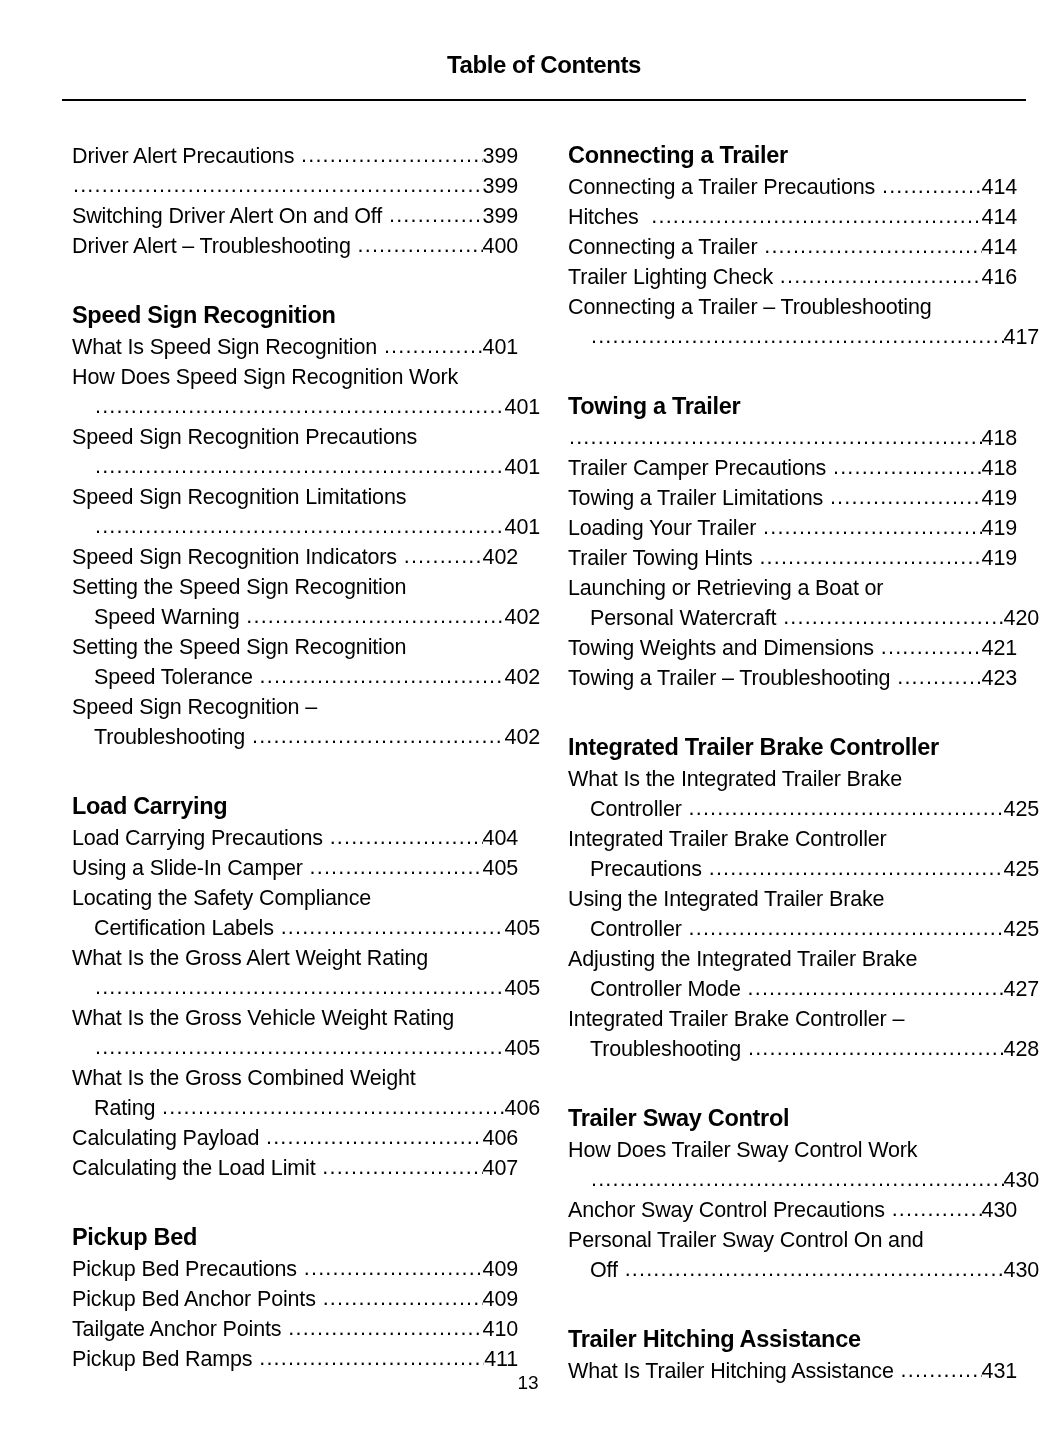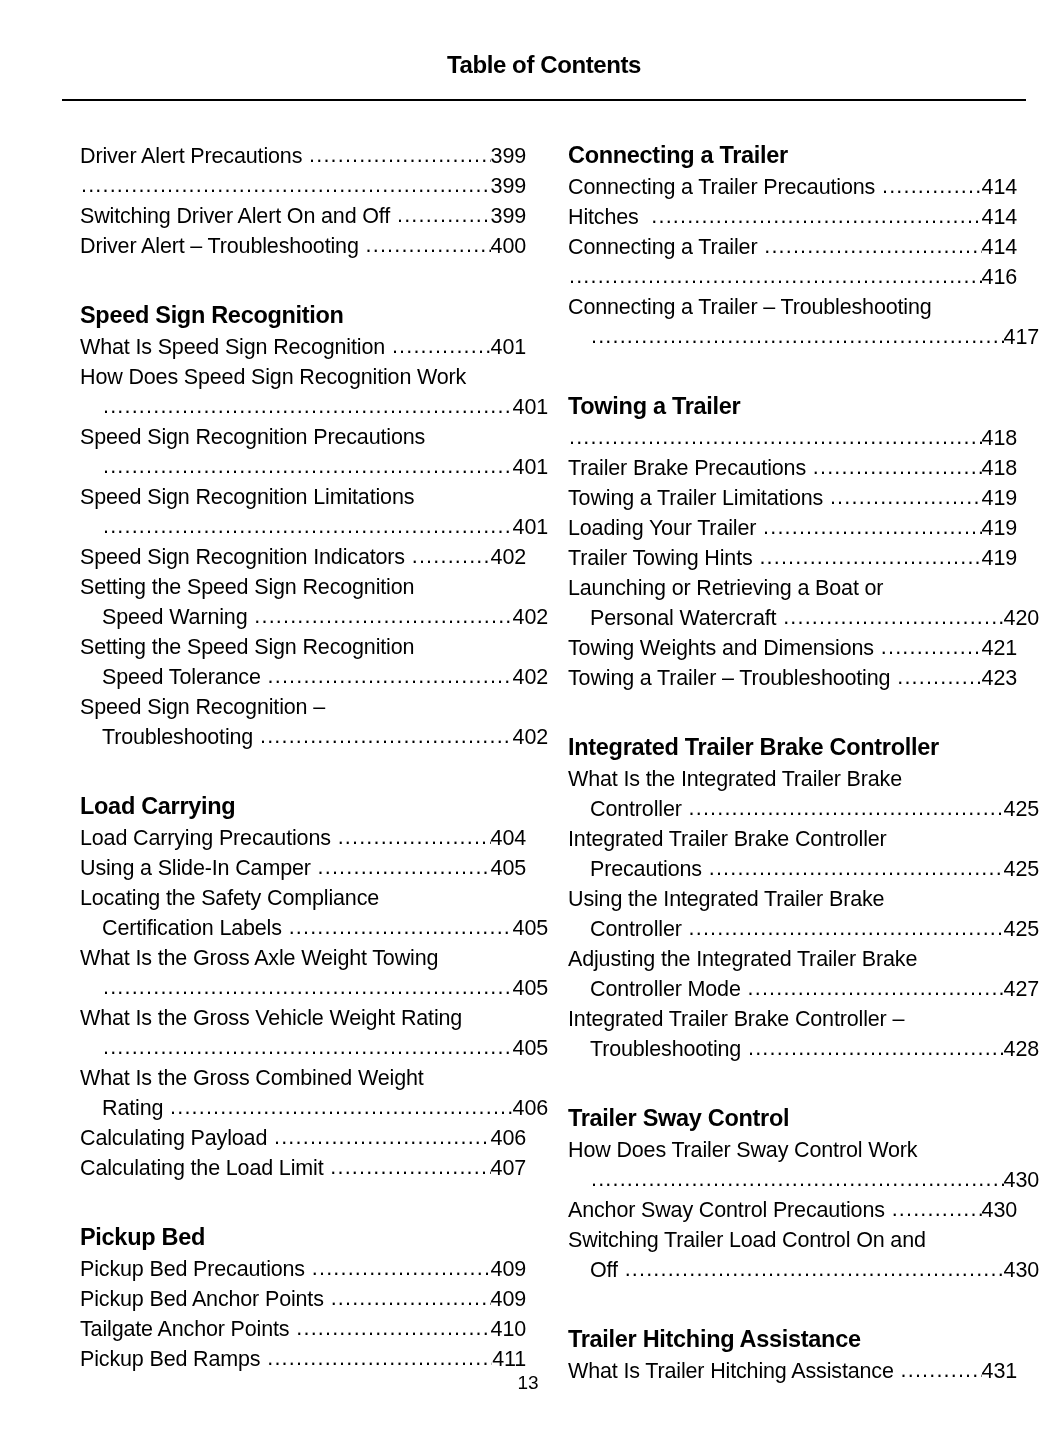--- a/index.html
+++ b/index.html
@@ -46,21 +46,21 @@
   .columns {
     position: absolute;
     left: 0;
     top: 141px;
     width: 1056px;
   }
   .col {
     position: absolute;
     top: 0;
   }
-  .col-left  { left: 80px;  width: 446px; }
+  .col-left  { left: 72px;  width: 446px; }
   .col-right { left: 568px; width: 449px; }
 
   
   .section-heading {
     font-size: 23.5px;
     font-weight: bold;
     letter-spacing: -0.3px;
     line-height: 28px;
     margin-top: 40px;
     margin-bottom: 3px;
@@ -226,21 +226,21 @@
         </div>
         <div class="entry">
           <div class="firstline">Locating the Safety Compliance</div>
           <div class="row contline">
             <span class="etext">Certification Labels </span>
             <span class="leaders">............................................................................................................................................</span>
             <span class="pno">405</span>
           </div>
         </div>
         <div class="entry">
-          <div class="firstline">What Is the Gross Axle Weight Towing</div>
+          <div class="firstline">What Is the Gross Alert Weight Rating</div>
           <div class="row leaderline">
             <span class="leaders">............................................................................................................................................</span>
             <span class="pno">405</span>
           </div>
         </div>
         <div class="entry">
           <div class="firstline">What Is the Gross Vehicle Weight Rating</div>
           <div class="row leaderline">
             <span class="leaders">............................................................................................................................................</span>
             <span class="pno">405</span>
@@ -316,41 +316,42 @@
         </div>
         <div class="entry">
           <div class="row">
             <span class="etext">Connecting a Trailer </span>
             <span class="leaders">............................................................................................................................................</span>
             <span class="pno">414</span>
           </div>
         </div>
         <div class="entry">
           <div class="row">
+            <span class="etext">Trailer Lighting Check </span>
             <span class="leaders">............................................................................................................................................</span>
             <span class="pno">416</span>
           </div>
         </div>
         <div class="entry">
           <div class="firstline">Connecting a Trailer – Troubleshooting</div>
           <div class="row leaderline">
             <span class="leaders">............................................................................................................................................</span>
             <span class="pno">417</span>
           </div>
         </div>
         <div class="section-heading"><span>Towing a Trailer</span></div>
         <div class="entry">
           <div class="row">
             <span class="leaders">............................................................................................................................................</span>
             <span class="pno">418</span>
           </div>
         </div>
         <div class="entry">
           <div class="row">
-            <span class="etext">Trailer Brake Precautions </span>
+            <span class="etext">Trailer Camper Precautions </span>
             <span class="leaders">............................................................................................................................................</span>
             <span class="pno">418</span>
           </div>
         </div>
         <div class="entry">
           <div class="row">
             <span class="etext">Towing a Trailer Limitations </span>
             <span class="leaders">............................................................................................................................................</span>
             <span class="pno">419</span>
           </div>
@@ -441,21 +442,21 @@
           </div>
         </div>
         <div class="entry">
           <div class="row">
             <span class="etext">Anchor Sway Control Precautions </span>
             <span class="leaders">............................................................................................................................................</span>
             <span class="pno">430</span>
           </div>
         </div>
         <div class="entry">
-          <div class="firstline">Switching Trailer Load Control On and</div>
+          <div class="firstline">Personal Trailer Sway Control On and</div>
           <div class="row contline">
             <span class="etext">Off </span>
             <span class="leaders">............................................................................................................................................</span>
             <span class="pno">430</span>
           </div>
         </div>
         <div class="section-heading"><span>Trailer Hitching Assistance</span></div>
         <div class="entry">
           <div class="row">
             <span class="etext">What Is Trailer Hitching Assistance </span>

